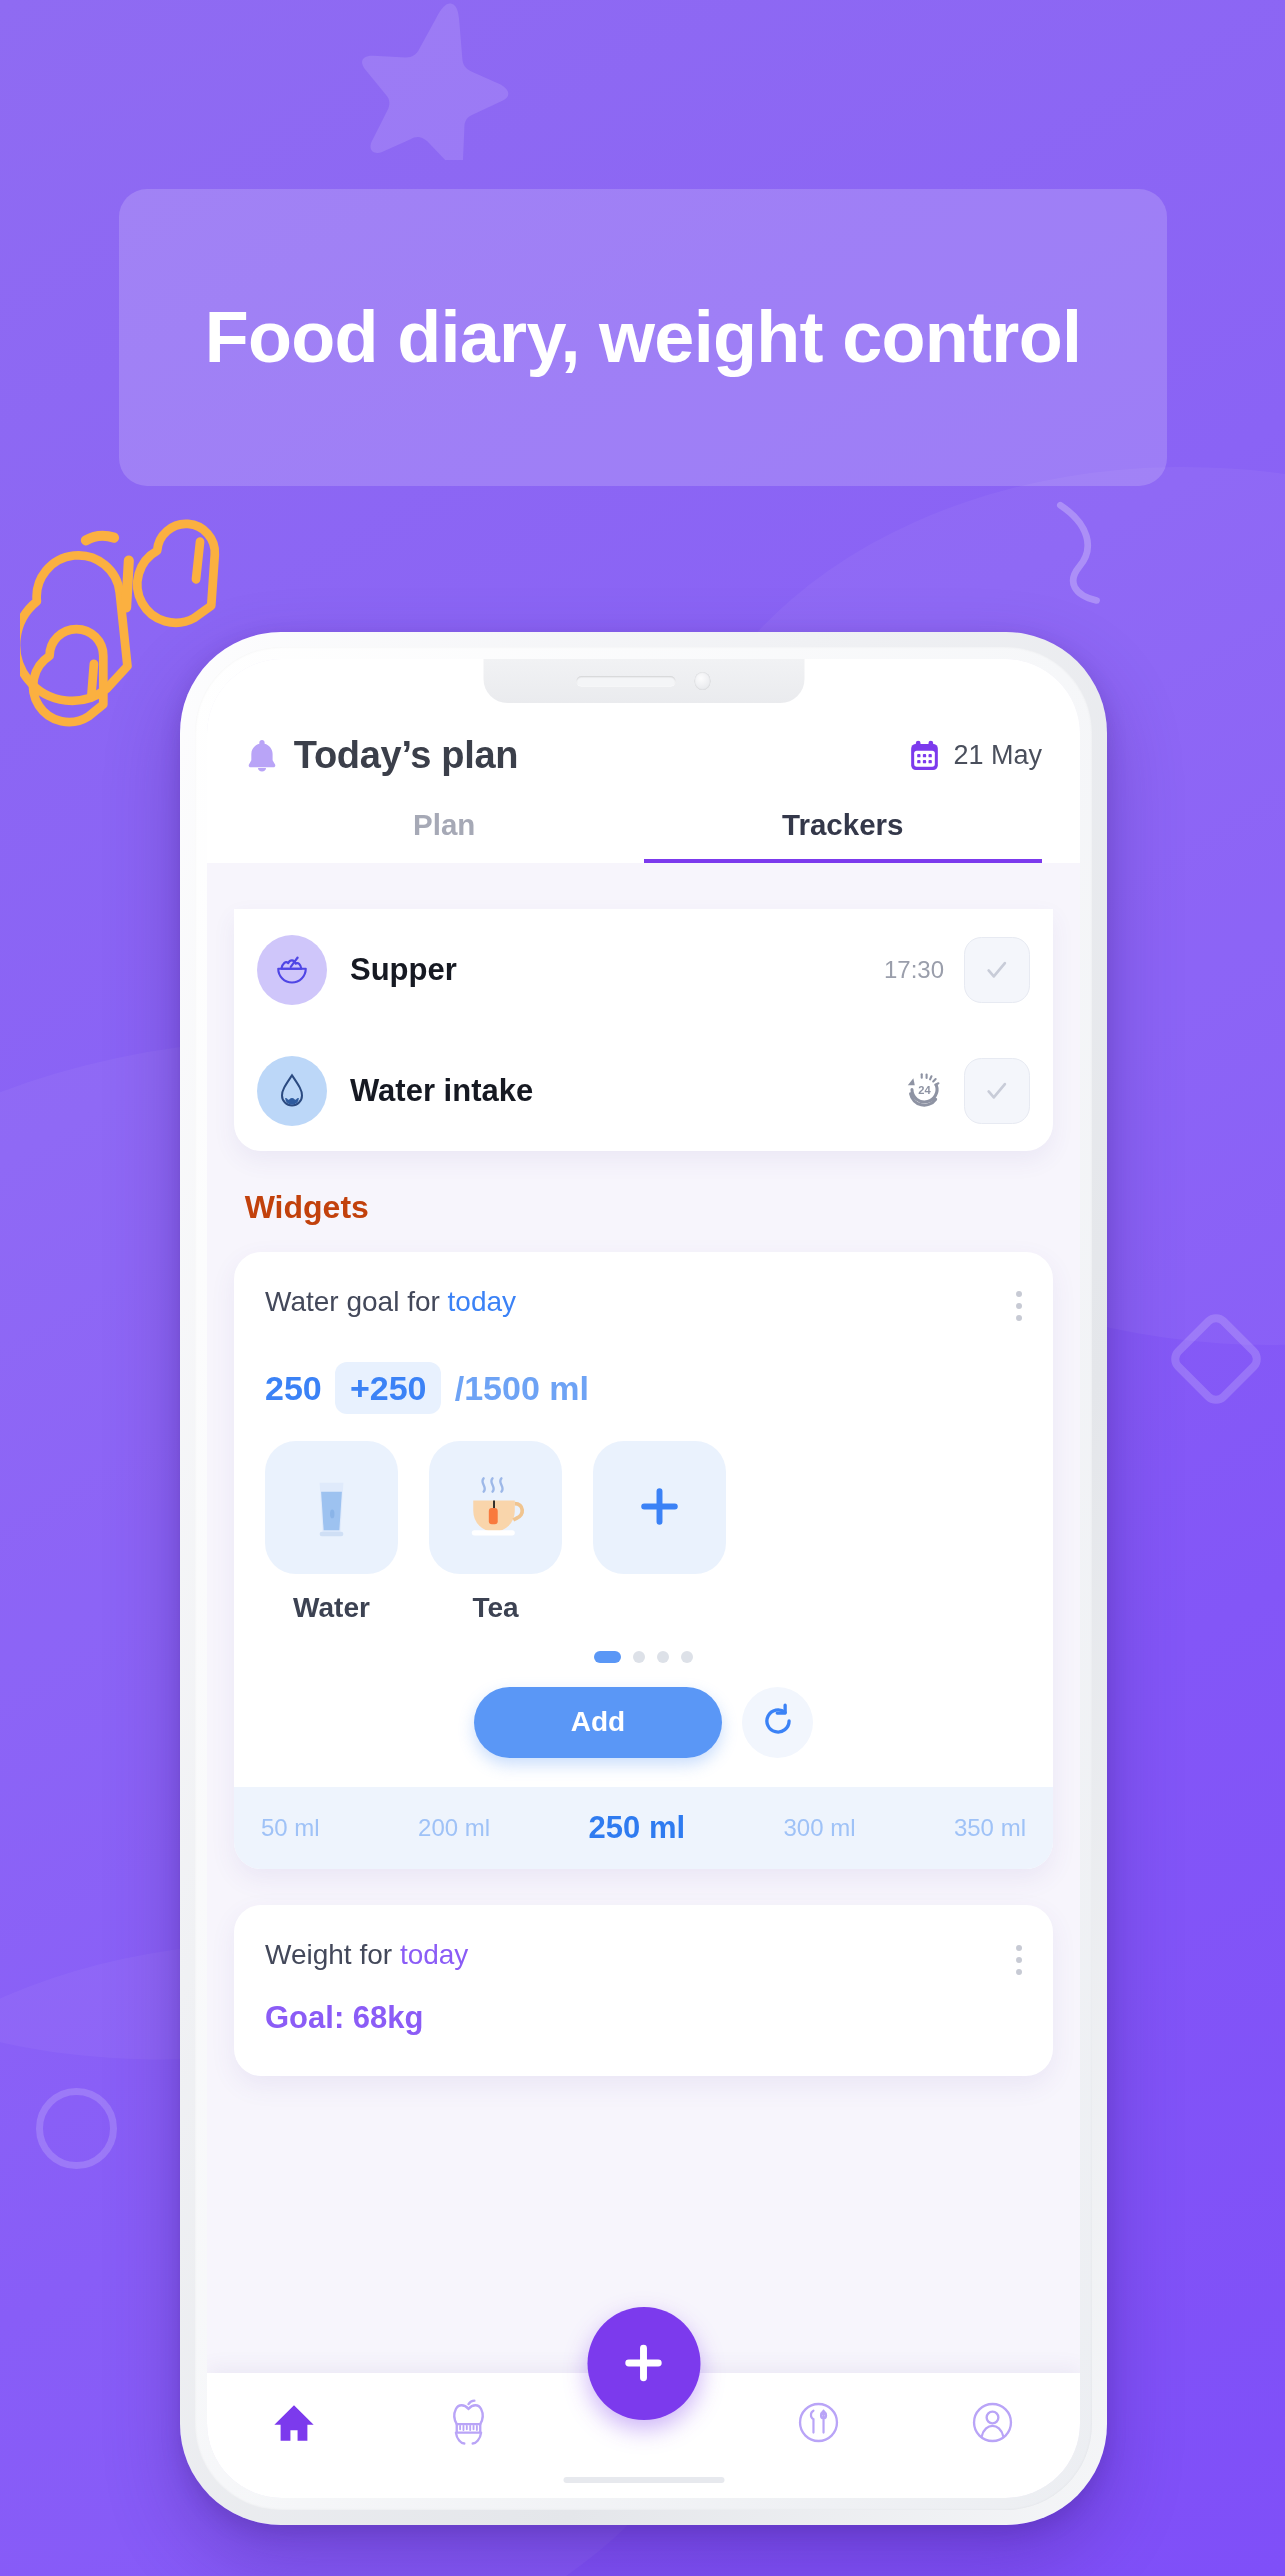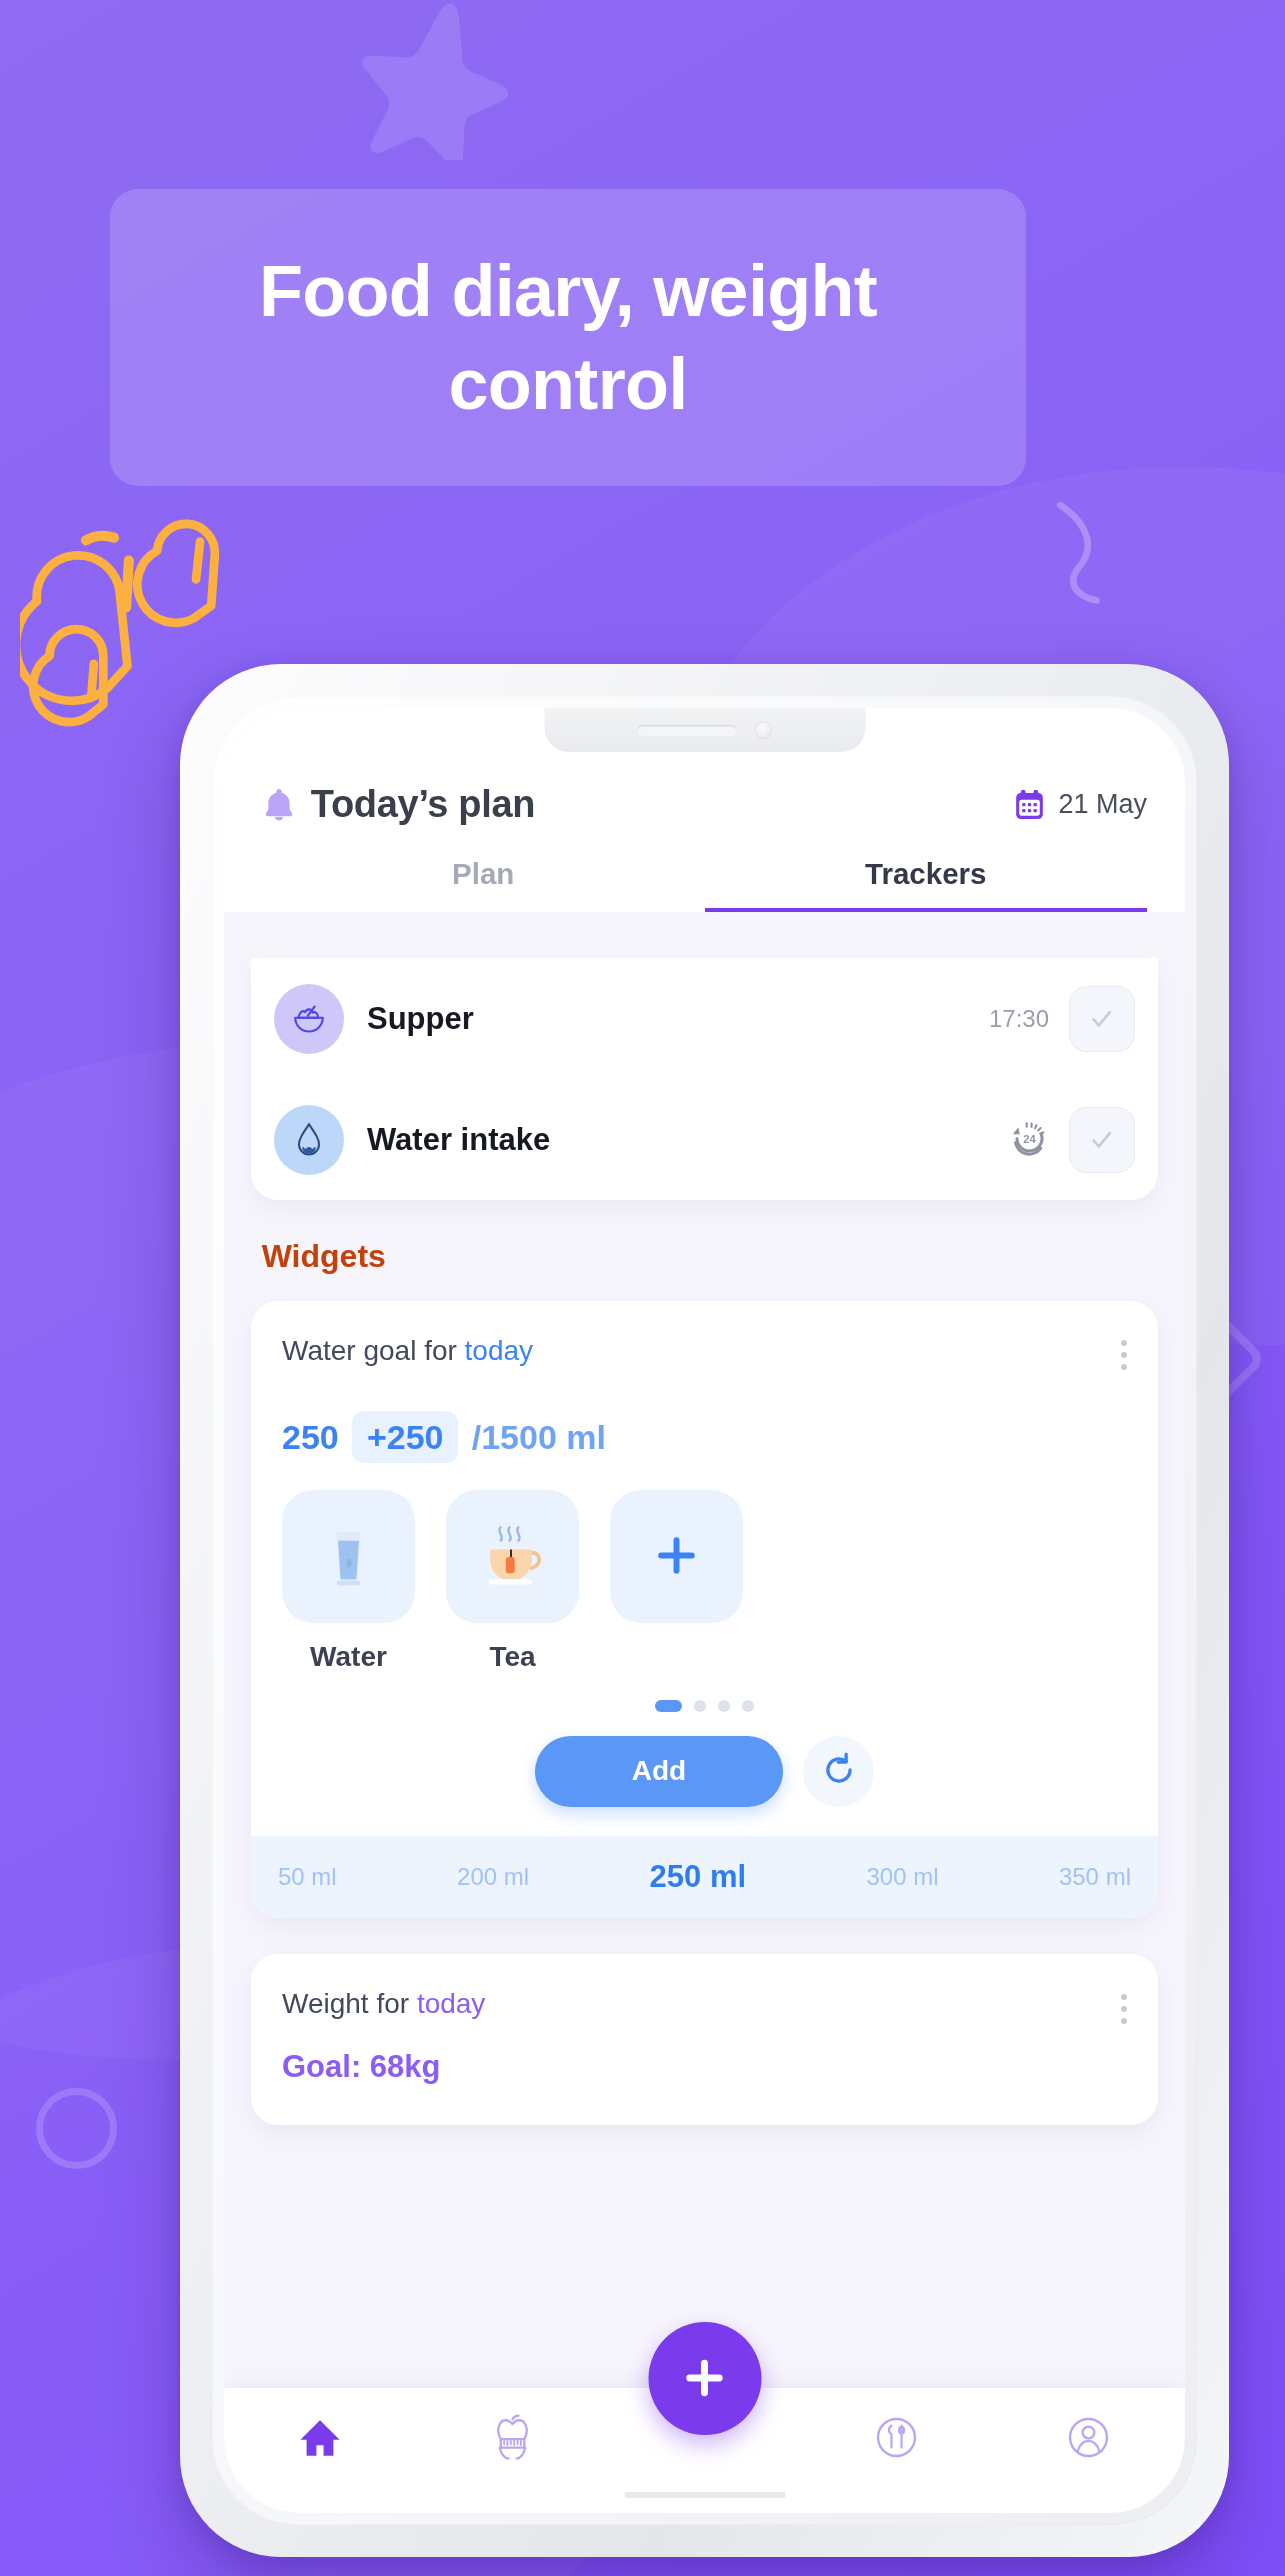--- a/index.html
+++ b/index.html
@@ -33,46 +33,46 @@
   .deco-circle {
     left: 36px; top: 2088px; width: 81px; height: 81px;
     border: 7.4px solid rgba(255,255,255,0.17);
     border-radius: 50%;
   }
   .deco-leaves { left: 20px; top: 496px; width: 262px; height: 262px; }
 
   
   .headline {
     position: absolute;
-    left: 110px; top: 189px;
-    width: 916px; height: 297px;
+    left: 119px; top: 189px;
+    width: 1048px; height: 297px;
     background: rgba(255,255,255,0.17);
     border-radius: 28px;
     display: flex; align-items: center; justify-content: center;
     text-align: center;
     padding: 0 40px;
   }
   .headline-text {
     color: #ffffff;
     font-size: 72px;
     line-height: 1.28;
     font-weight: 700;
     letter-spacing: -0.7px;
   }
 
   
   .phone {
     position: absolute;
-    left: 180px; top: 664px;
-    width: 1049px; height: 1893px;
+    left: 180px; top: 632px;
+    width: 927px; height: 1893px;
     background: linear-gradient(115deg, #fdfdfe 0%, #f0f1f4 35%, #e4e6ea 70%, #f5f6f8 100%);
     border-radius: 101px;
     box-shadow: 0 34px 74px rgba(54, 20, 120, 0.30),
                 0 6.7px 20px rgba(54, 20, 120, 0.18);
-    padding: 32px;
+    padding: 15px;
   }
   .phone-inner {
     width: 100%; height: 100%;
     background: linear-gradient(115deg, #ffffff 0%, #f6f7f9 50%, #eceef2 100%);
     border-radius: 86px;
     padding: 12px;
     box-shadow: inset 0 0 2.7px rgba(0,0,0,0.06);
   }
   .screen {
     position: relative;

